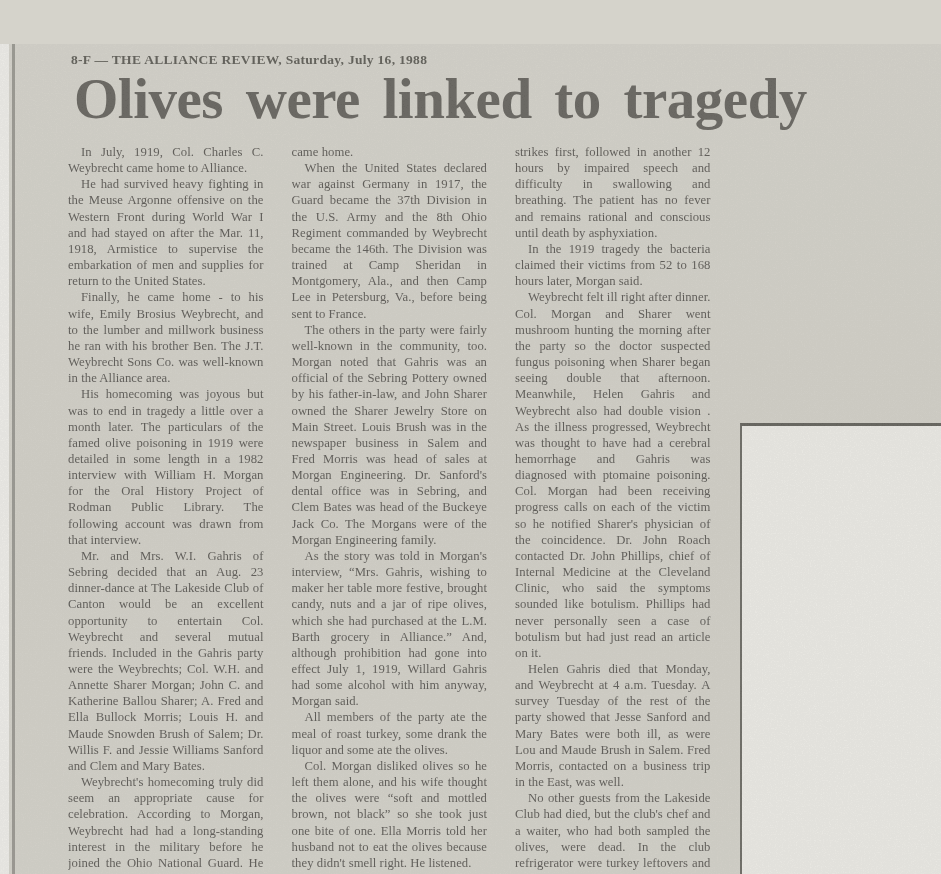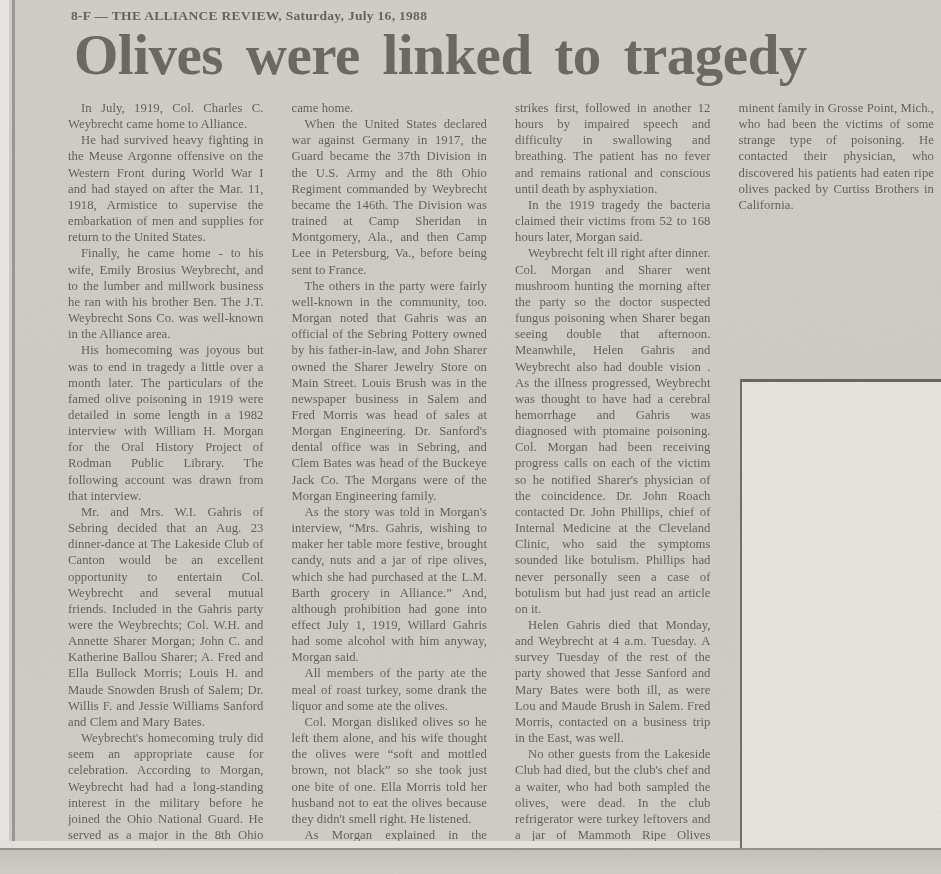--- a/index.html
+++ b/index.html
@@ -6,20 +6,21 @@
   body {
     width: 941px; height: 874px;
     overflow: hidden;
     background: #d5d3cb;
     font-family: "Liberation Serif", serif;
     position: relative;
   }
   .paper {
     position: absolute; inset: 0;
     background: linear-gradient(180deg, #d7d5cd 0%, #d4d2ca 55%, #d6d4cc 100%);
+    margin-top: 44px;
   }
   
   .edge-white {
     position: absolute; left: 0; top: 0; width: 9px; height: 845px;
     background: #f5f4f0;
   }
   .edge-line {
     position: absolute; left: 12px; top: 0; width: 3px; height: 845px;
     background: #7e7c76; opacity: .75;
   }
@@ -106,21 +107,20 @@
         <p>As Morgan explained in the interview, “Botulism was not real common in the United States, although known during the 19th Century, especially in Germany” with home-processed sausage. In this country a</p>
       </div>
     <div class="col first-flush">
         <p>strikes first, followed in another 12 hours by impaired speech and difficulty in swallowing and breathing. The patient has no fever and remains rational and conscious until death by asphyxiation.</p>
         <p>In the 1919 tragedy the bacteria claimed their victims from 52 to 168 hours later, Morgan said.</p>
         <p>Weybrecht felt ill right after dinner. Col. Morgan and Sharer went mushroom hunting the morning after the party so the doctor suspected fungus poisoning when Sharer began seeing double that afternoon. Meanwhile, Helen Gahris and Weybrecht also had double vision . As the illness progressed, Weybrecht was thought to have had a cerebral hemorrhage and Gahris was diagnosed with ptomaine poisoning. Col. Morgan had been receiving progress calls on each of the victim so he notified Sharer's physician of the coincidence. Dr. John Roach contacted Dr. John Phillips, chief of Internal Medicine at the Cleveland Clinic, who said the symptoms sounded like botulism. Phillips had never personally seen a case of botulism but had just read an article on it.</p>
         <p>Helen Gahris died that Monday, and Weybrecht at 4 a.m. Tuesday. A survey Tuesday of the rest of the party showed that Jesse Sanford and Mary Bates were both ill, as were Lou and Maude Brush in Salem. Fred Morris, contacted on a business trip in the East, was well.</p>
         <p>No other guests from the Lakeside Club had died, but the club's chef and a waiter, who had both sampled the olives, were dead. In the club refrigerator were turkey leftovers and a jar of Mammoth Ripe Olives packed by Curtiss Brothers in California.</p>
       </div>
     <div class="col first-flush">
-        <p>minent family in Grosse Point, Mich., who had been the victims of some strange type of poisoning. He contacted their physician, who discovered his patients had eaten ripe olives packed by Curtiss Brothers in California.</p>
       </div>
   </div>
 
   <div class="whitebox"></div>
 
   <div class="edge-white"></div>
   <div class="edge-line"></div>
   <div class="bottom-sliver"></div>
   <div class="bottom-band"></div>
 

